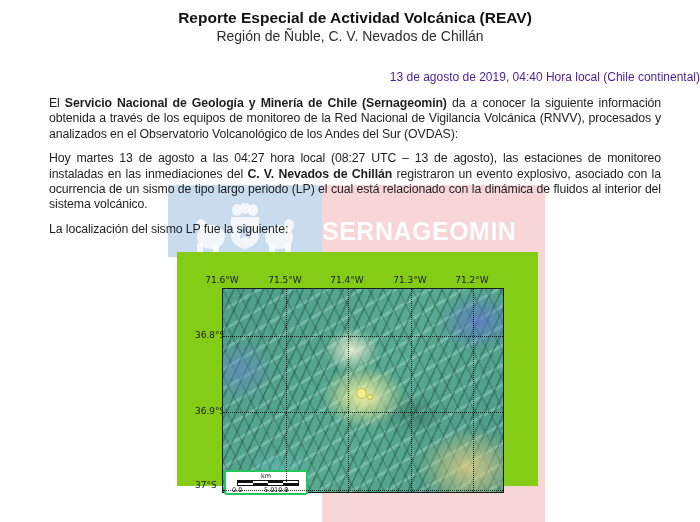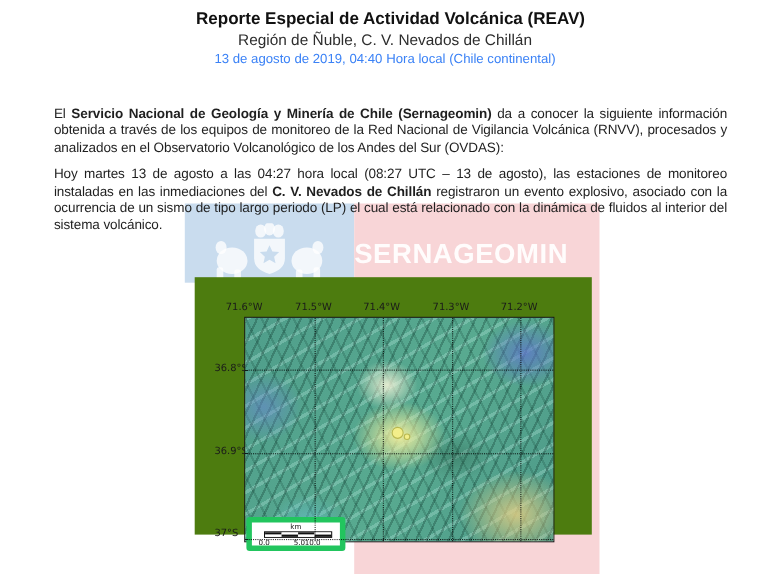--- a/index.html
+++ b/index.html
@@ -3,42 +3,42 @@
 <meta charset="utf-8">
 <style>
   html,body{margin:0;padding:0;background:#ffffff;}
   .page{position:relative;width:700px;height:522px;background:#fff;overflow:hidden;
         font-family:"Liberation Sans",sans-serif;color:#1f1f1f;}
 
   
   .hdr{position:absolute;top:8px;left:0;width:700px;text-align:center;z-index:3;}
   .hdr .title{font-size:15.5px;font-weight:bold;color:#111;line-height:1.25;padding-left:10px;}
   .hdr .subtitle{font-size:14px;color:#2d2d2d;line-height:1.3;}
-  .hdr .dateline{font-size:12px;color:#3b82f6;margin-top:0;}
+  .hdr .dateline{font-size:12px;color:#4c1d95;margin-top:24px;text-align:right;}
 
   
   .wm-blue{position:absolute;left:168px;top:185px;width:154px;height:72px;
            background:#c9dcee;z-index:0;overflow:hidden;}
   .wm-red{position:absolute;left:322px;top:185px;width:223px;height:337px;
           background:#f8d5d7;z-index:0;}
   .wm-brand{position:absolute;left:0;top:32px;width:223px;text-align:left;
             font-weight:bold;font-size:25px;letter-spacing:0.5px;
             color:rgba(255,255,255,0.92);font-family:"Liberation Sans",sans-serif;}
   .arms{position:absolute;left:17px;top:18px;}
 
   
   .bodytext{position:absolute;left:49px;top:92px;width:612px;z-index:1;
             font-size:12.3px;line-height:15.4px;letter-spacing:-0.1px;
             text-align:justify;color:#1f1f1f;}
   .bodytext p{margin:4px 0 9px 0;}
   .bodytext .b{font-weight:bold;}
 
   
   .fig{position:absolute;left:177px;top:252px;width:361px;height:234px;
-       background:#4d7c0f;z-index:2;font-family:"DejaVu Sans",sans-serif;}
+       background:#84cc16;z-index:2;font-family:"DejaVu Sans",sans-serif;}
   .axes{position:absolute;left:45px;top:36px;width:280px;height:203px;
         border:1px solid #1a1a1a;box-sizing:content-box;}
   .terrain{position:absolute;inset:0;
     background:
       radial-gradient(60px 45px at 50% 53%, rgba(246,240,158,0.95), rgba(246,240,158,0) 70%),
       radial-gradient(40px 32px at 46% 30%, rgba(250,246,218,0.85), rgba(250,246,218,0) 70%),
       radial-gradient(72px 55px at 88% 88%, rgba(226,206,132,0.85), rgba(226,206,132,0) 72%),
       radial-gradient(55px 42px at 91% 16%, rgba(96,116,206,0.75), rgba(96,116,206,0) 72%),
       radial-gradient(48px 44px at 6% 40%, rgba(106,132,212,0.55), rgba(106,132,212,0) 72%),
       radial-gradient(46px 30px at 20% 90%, rgba(102,192,202,0.55), rgba(102,192,202,0) 72%),
@@ -49,21 +49,21 @@
       linear-gradient(120deg, #4f9e8b, #58aa90 55%, #4d9a89);}
   .vline{position:absolute;top:0;height:203px;width:0;border-left:1px dotted rgba(0,0,0,0.8);z-index:2;}
   .hline{position:absolute;left:0;width:280px;height:0;border-top:1px dotted rgba(0,0,0,0.8);z-index:2;}
   .lon-lab{position:absolute;top:23px;transform:translateX(-50%);font-size:9px;color:#1a1a1a;}
   .lat-lab{position:absolute;left:18px;width:36px;font-size:9px;color:#1a1a1a;}
   .marker{position:absolute;border-radius:50%;background:#f3ee8a;border:1px solid #b9b851;z-index:3;box-sizing:border-box;}
   .mk1{left:133px;top:99px;width:11px;height:11px;}
   .mk2{left:144px;top:105px;width:6px;height:6px;}
   
   .sbox{position:absolute;left:1px;top:181px;width:80px;height:21px;background:#fff;
-        border:5px solid #22c55e;border-radius:3px;z-index:1;}
+        border:2px solid #22c55e;border-radius:3px;z-index:1;}
   .sb-km{position:absolute;top:0px;left:0;width:80px;text-align:center;font-size:6.5px;color:#111;}
   .sb-bar{position:absolute;left:11px;top:8px;width:62px;height:6px;border:1px solid #111;box-sizing:border-box;}
   .sb-row{display:flex;height:2px;}
   .sb-cell{width:15px;height:2px;}
   .cb{background:#111;} .cw{background:#fff;}
   .sb-t{position:absolute;top:14px;font-size:6.5px;color:#111;}
   .t0{left:6px;} .t1{left:38px;} .t2{left:48px;}
 </style>
 </head>
 <body>
@@ -96,20 +96,21 @@
 
   <div class="hdr">
     <div class="title">Reporte Especial de Actividad Volcánica (REAV)</div>
     <div class="subtitle">Región de Ñuble, C. V. Nevados de Chillán</div>
     <div class="dateline">13 de agosto de 2019, 04:40 Hora local (Chile continental)</div>
   </div>
 
   <div class="bodytext">
     <p><span>El </span><span class="b">Servicio Nacional de Geología y Minería de Chile (Sernageomin)</span><span> da a conocer la siguiente información obtenida a través de los equipos de monitoreo de la Red Nacional de Vigilancia Volcánica (RNVV), procesados y analizados en el Observatorio Volcanológico de los Andes del Sur (OVDAS):</span></p>
     <p><span>Hoy martes 13 de agosto a las 04:27 hora local (08:27 UTC – 13 de agosto), las estaciones de monitoreo instaladas en las inmediaciones del </span><span class="b">C. V. Nevados de Chillán</span><span> registraron un evento explosivo, asociado con la ocurrencia de un sismo de tipo largo periodo (LP) el cual está relacionado con la dinámica de fluidos al interior del sistema volcánico.</span></p>
+    <p><span>La localización del sismo LP fue la siguiente:</span></p>
   </div>
 
   <div class="fig">
 
     <span class="lon-lab" style="left:45px">71.6°W</span>
     <span class="lon-lab" style="left:108px">71.5°W</span>
     <span class="lon-lab" style="left:170px">71.4°W</span>
     <span class="lon-lab" style="left:233px">71.3°W</span>
     <span class="lon-lab" style="left:295px">71.2°W</span>
 

